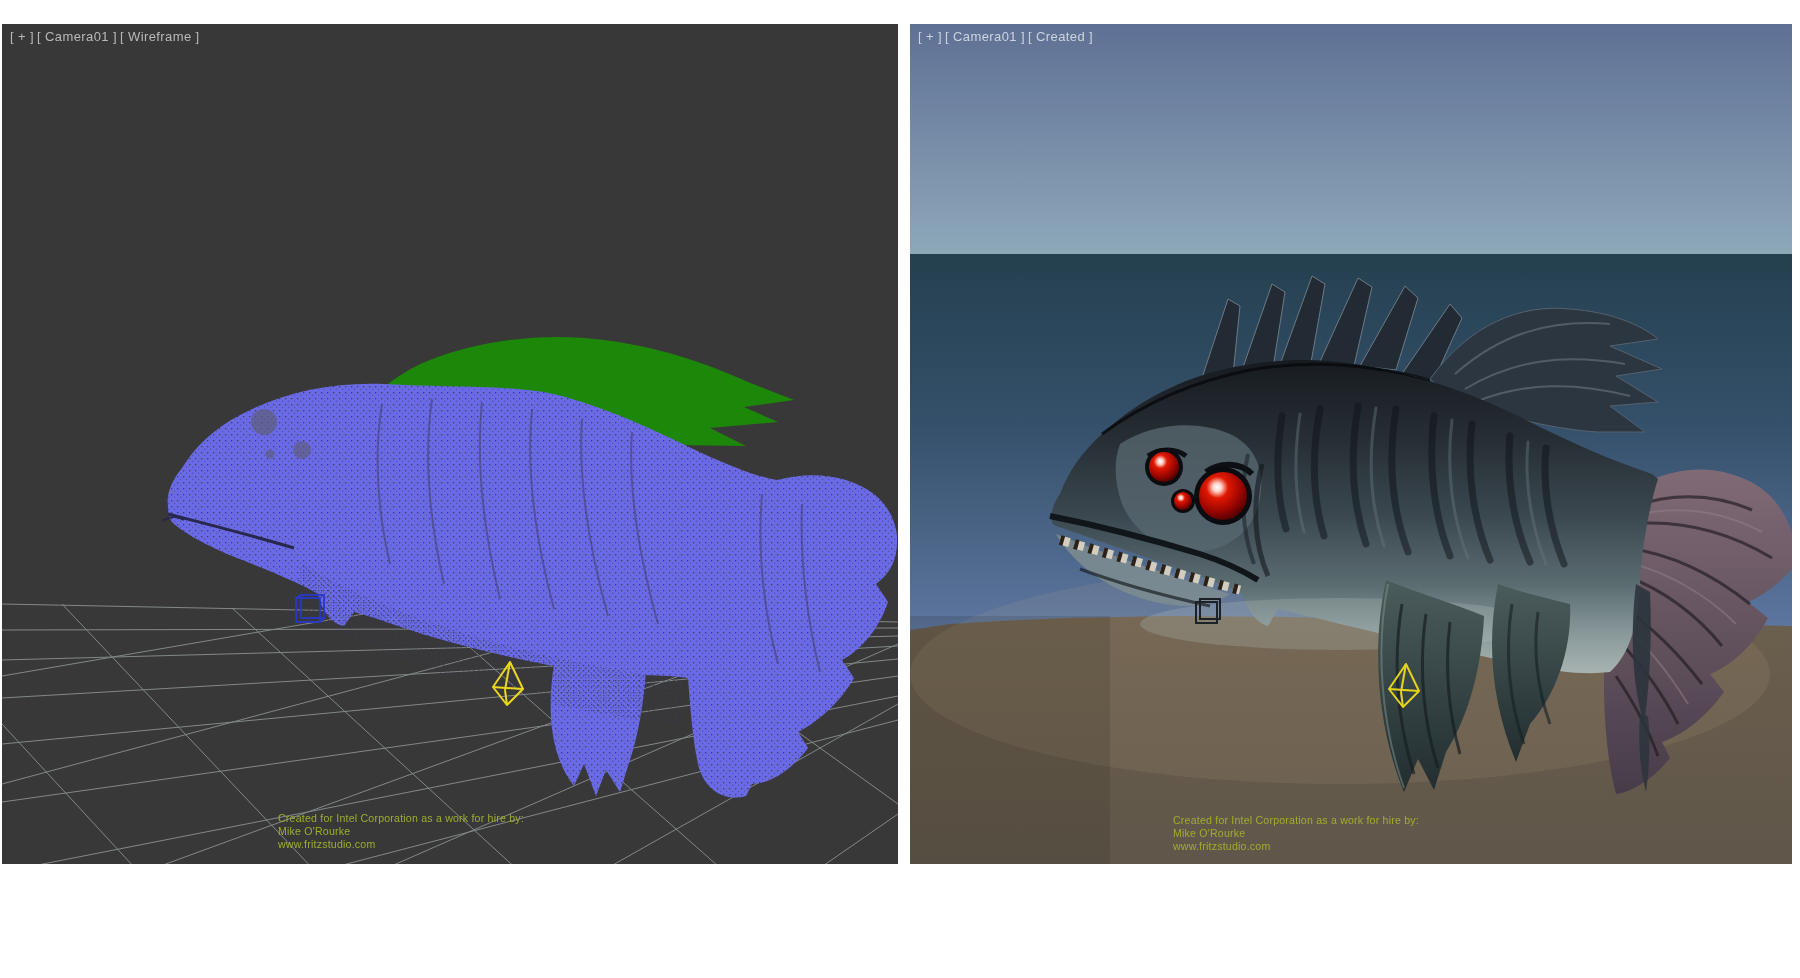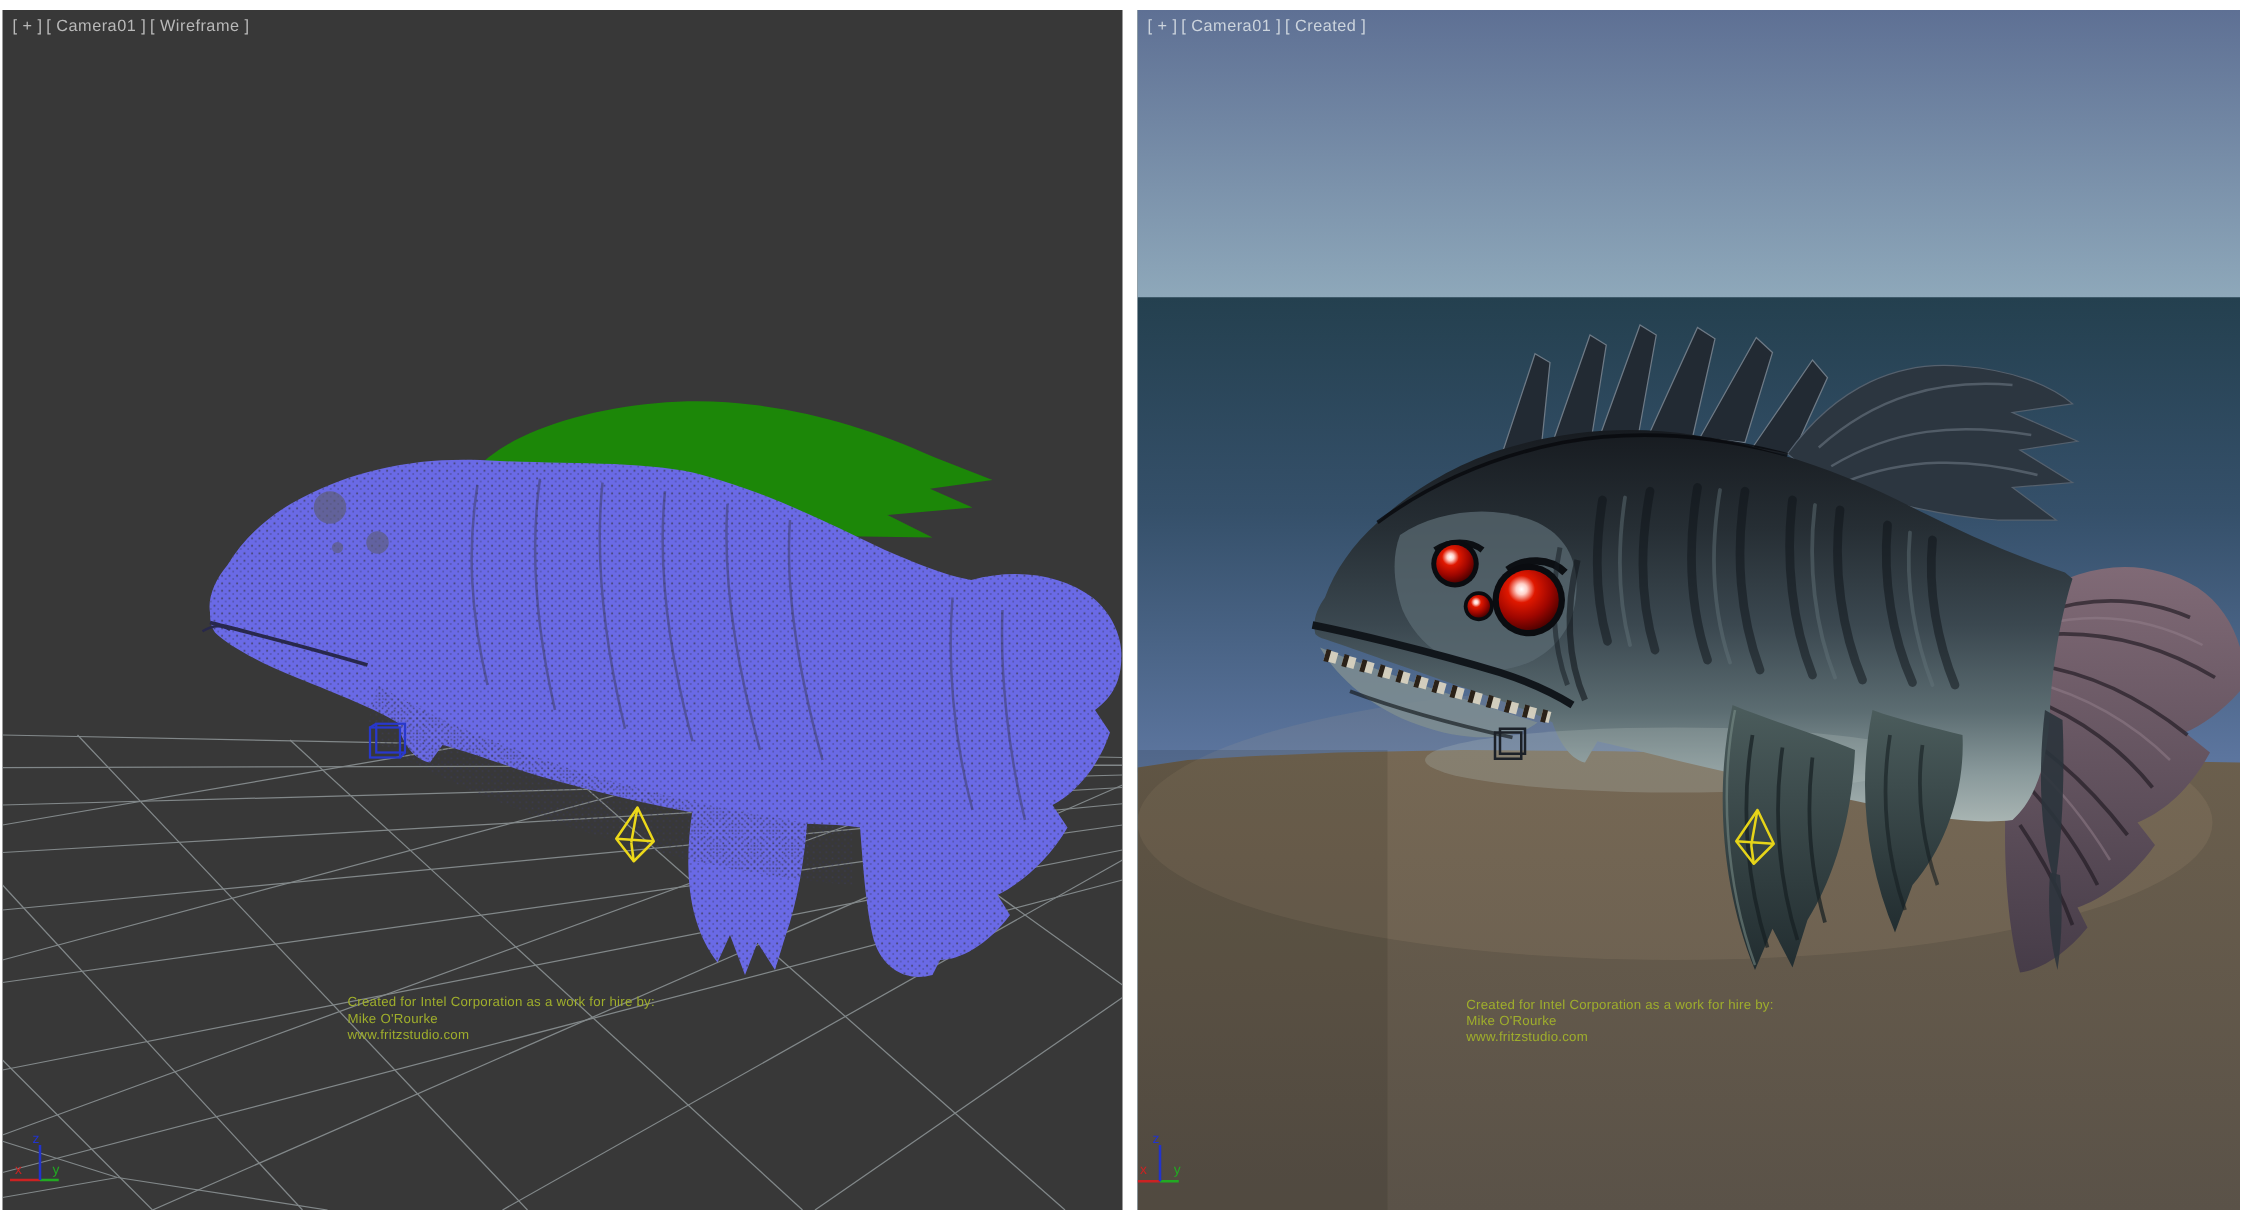--- a/index.html
+++ b/index.html
@@ -4,21 +4,21 @@
 <style>
   html,body { margin:0; padding:0; }
   body {
     width:1800px; height:978px;
     background:#ffffff;
     position:relative;
     overflow:hidden;
     font-family:"Liberation Sans", sans-serif;
   }
   .viewport {
-    position:absolute; top:8px; height:960px; overflow:hidden;
+    position:absolute; top:24px; height:840px; overflow:hidden;
   }
   #vp-left  { left:2px;   width:896px; background:#383838; }
   #vp-right { left:910px; width:882px; background:#24404f; }
   .scene { position:absolute; left:0; top:0; }
   .vp-label {
     position:absolute; top:5px; left:8px; z-index:6;
     font-size:13px; letter-spacing:.4px; cursor:default; user-select:none;
   }
   #vp-left  .vp-label { color:#b9b9b9; }
   #vp-right .vp-label { color:#ccd4dd; }

